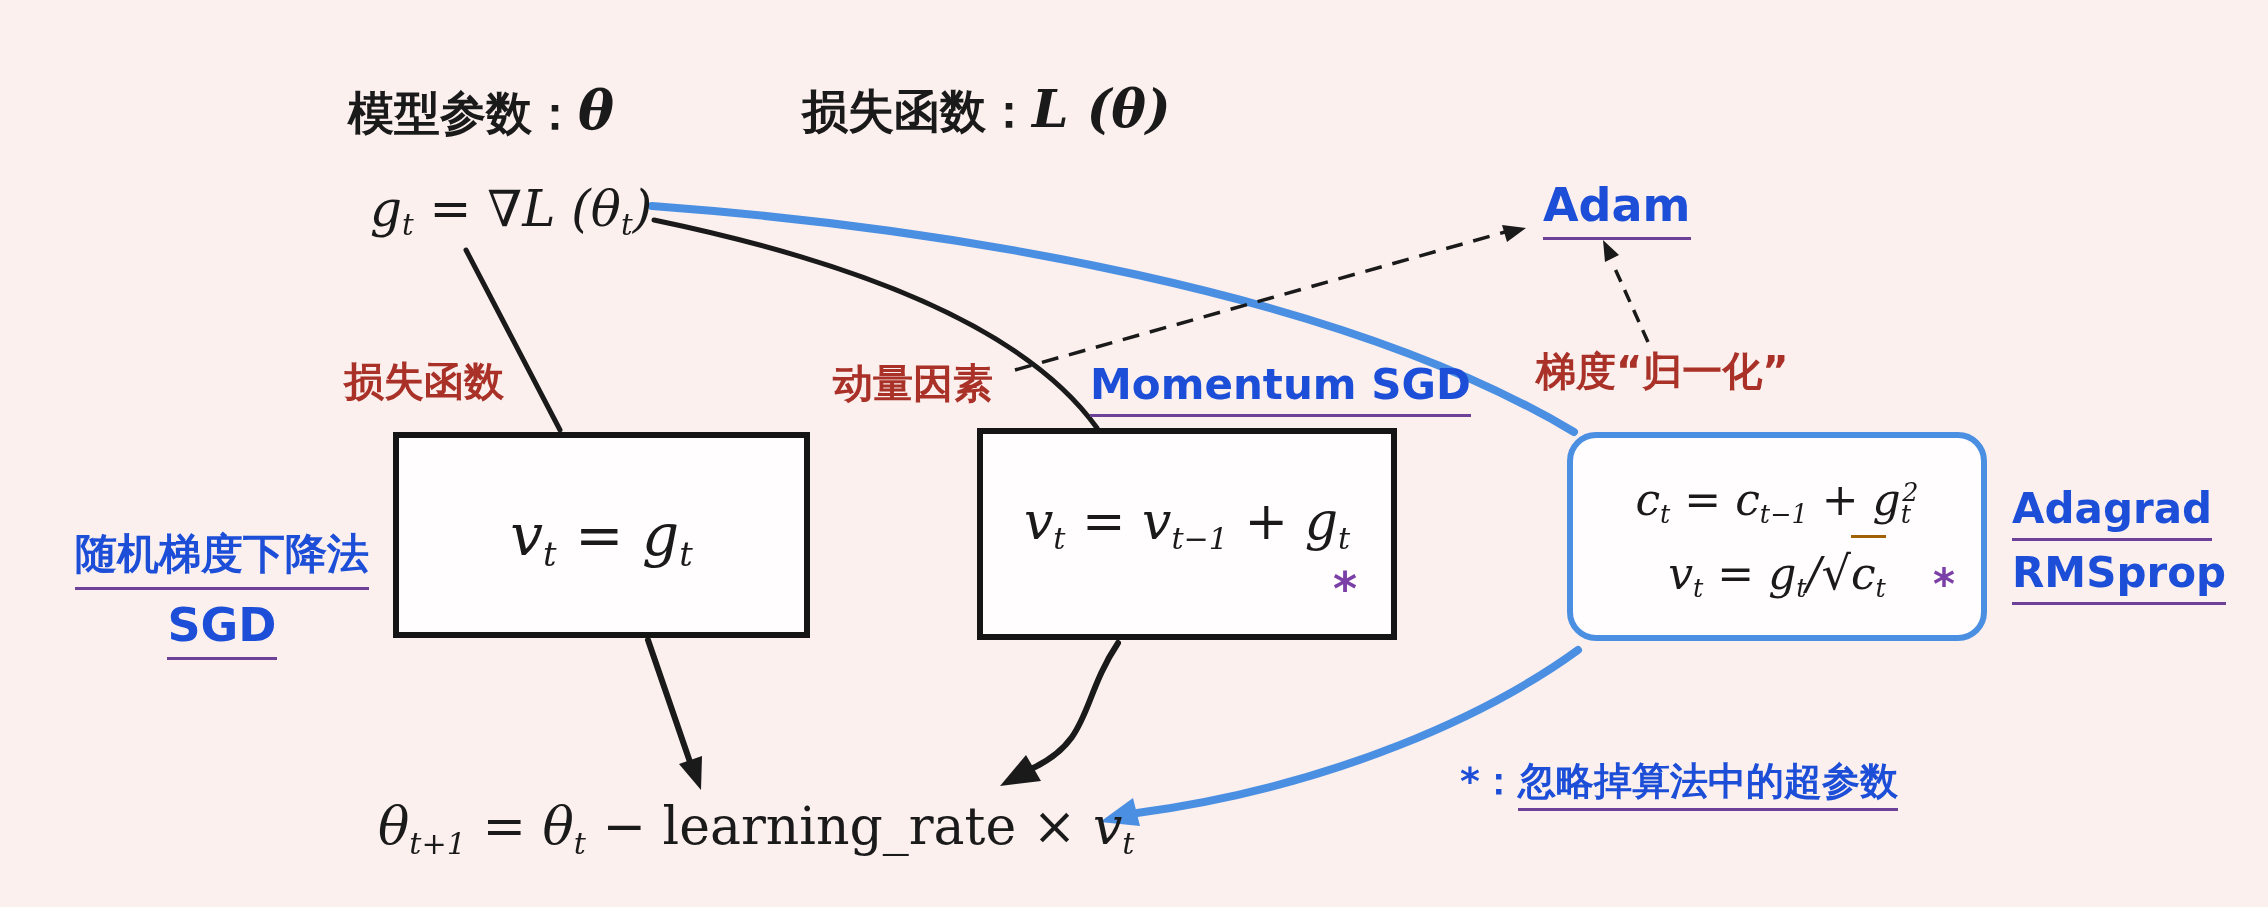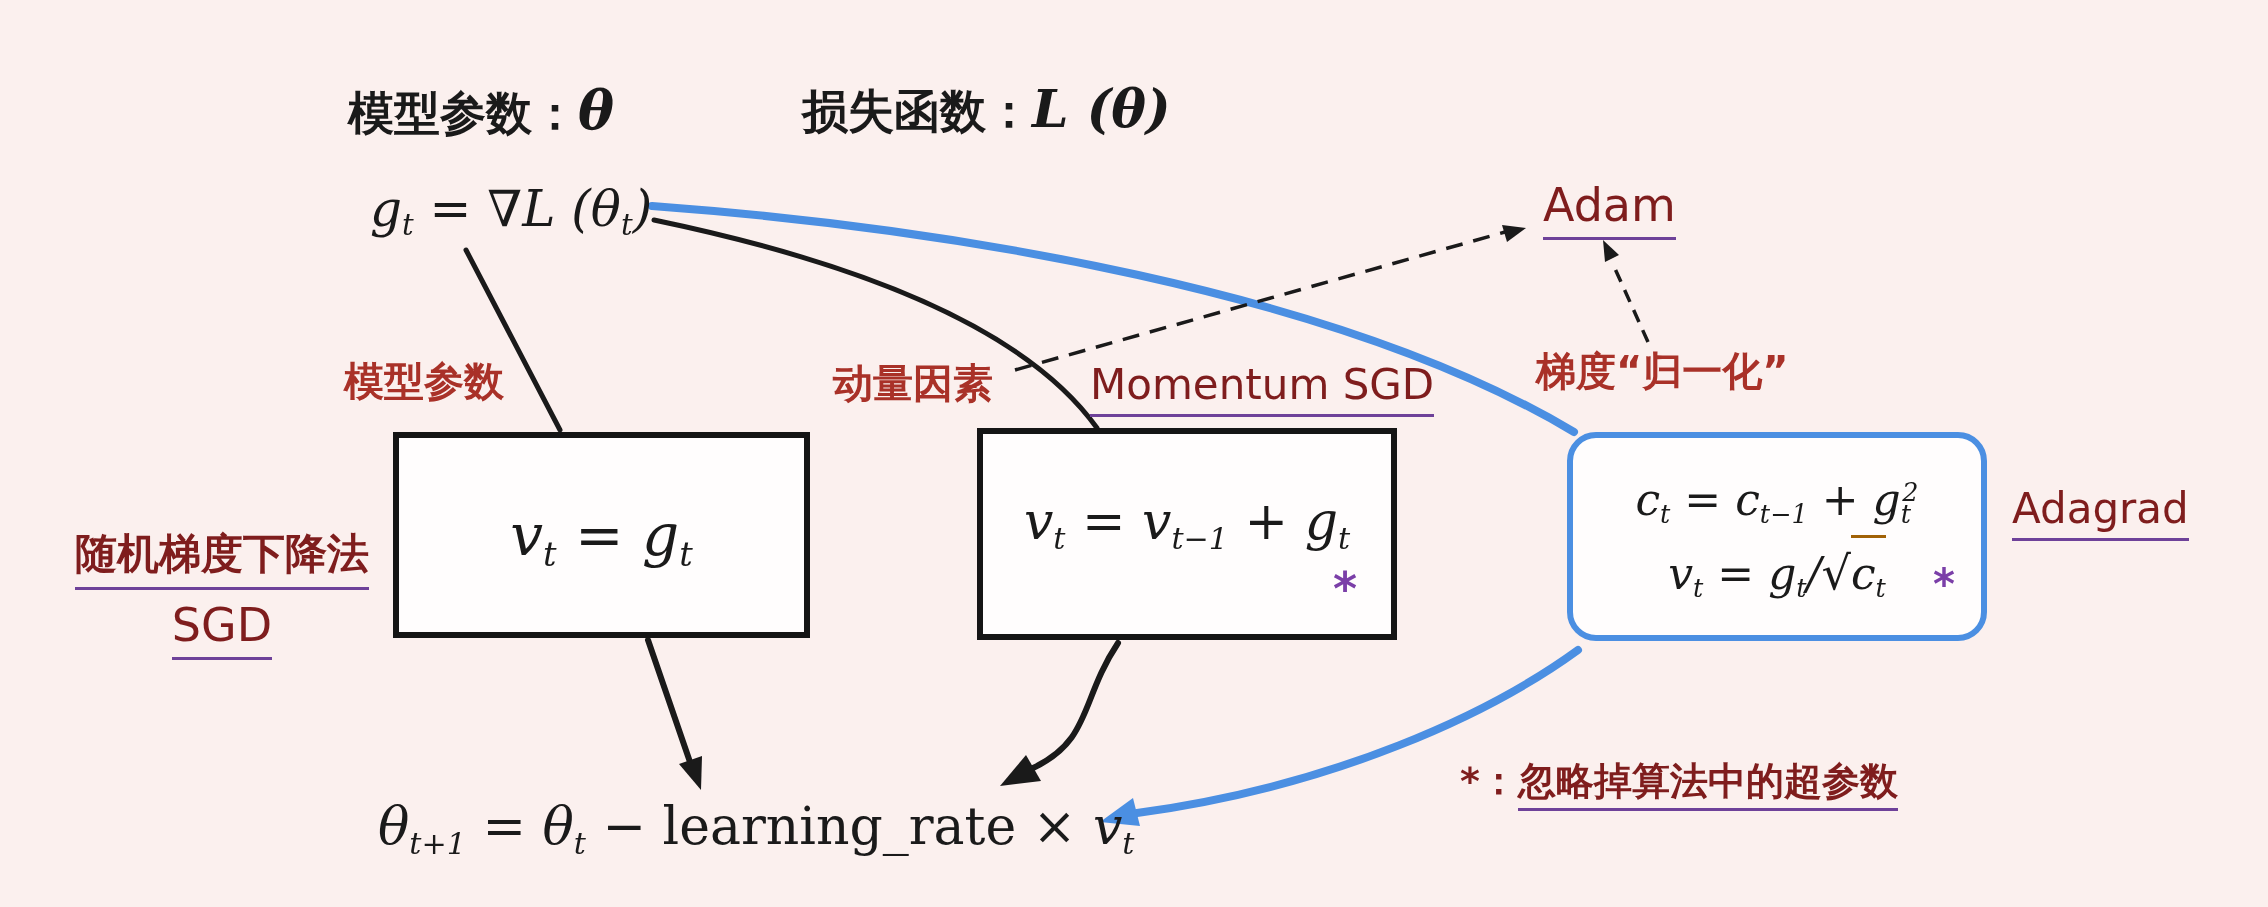--- a/index.html
+++ b/index.html
@@ -10,21 +10,21 @@
   .f{font-family:"DejaVu Serif",serif;font-style:italic;}
   .f sub{font-size:0.58em;line-height:0;vertical-align:-0.32em;letter-spacing:0;}
   .f sup.sq{font-size:0.58em;line-height:0;vertical-align:0.52em;margin-left:-0.34em;font-style:italic;}
   .f .rm{font-style:normal;}
   .f .rad{font-style:normal;font-size:1.05em;}
   .f .radicand{display:inline-block;border-top:3px solid #a16207;padding-top:10px;}
   
   .zh{font-weight:600;}
   .zh-serif{font-family:"DejaVu Serif",serif;font-weight:600;margin-top:44px;}
   .red{color:#a93128;}
-  .purple{color:#7f1d1d;}
+  .purple{color:#1d4ed8;font-weight:bold;}
   .uline{border-bottom:3px solid #6e4199;padding-bottom:5px;}
   
   .node-box{position:absolute;background:#fffdfd;border:6px solid #151515;
             display:flex;align-items:center;justify-content:center;}
   .node-box.blue{border-color:#4b8fe2;border-radius:10px;flex-direction:column;gap:10px;}
   .star{position:absolute;color:#7b3fa8;font-family:"DejaVu Sans",sans-serif;font-weight:700;}
   svg.links{position:absolute;left:0;top:0;}
 </style>
 </head>
 <body>
@@ -61,21 +61,21 @@
   <div class="abs zh" style="left:786px;top:78px;font-size:46px;margin-left:16px;">
     <span>损失函数：</span><span class="f" style="font-size:52px;">L (θ)</span>
   </div>
 
   <div class="abs f" style="left:370px;top:180px;font-size:50px;">
     <span>g</span><sub>t</sub><span> = ∇L (θ</span><sub>t</sub><span>)</span>
   </div>
 
   <div class="abs purple uline" style="left:1543px;top:178px;font-size:46px;">Adam</div>
 
-  <div class="abs zh red" style="left:344px;top:354px;font-size:40px;">模型参数</div>
+  <div class="abs zh red" style="left:344px;top:354px;font-size:40px;">损失函数</div>
   <div class="abs zh red" style="left:833px;top:356px;font-size:40px;">动量因素</div>
   <div class="abs purple uline" style="left:1090px;top:360px;font-size:42px;">Momentum SGD</div>
 
   <div class="abs zh red" style="left:1536px;top:344px;font-size:40px;">梯度“归一化”</div>
 
   <div class="abs" style="left:66px;top:482px;width:312px;text-align:center;">
     <div class="zh-serif purple uline" style="font-size:42px;display:inline-block;">随机梯度下降法</div><br>
     <div class="purple uline" style="font-size:46px;display:inline-block;margin-top:8px;">SGD</div>
   </div>
 
@@ -96,20 +96,21 @@
     <div class="f" style="font-size:44px;">
       <span>c</span><sub>t</sub><span> = c</span><sub>t−1</sub><span> + g</span><sub>t</sub><sup class="sq">2</sup>
     </div>
     <div class="f" style="font-size:44px;">
       <span>v</span><sub>t</sub><span> = g</span><sub>t</sub><span>/</span><span class="rad">√</span><span class="radicand"><span>c</span><sub>t</sub></span>
     </div>
     <span class="star" style="right:26px;bottom:26px;font-size:42px;">*</span>
   </div>
 
   <div class="abs purple uline" style="left:2012px;top:484px;font-size:42px;">Adagrad</div>
+  <div class="abs purple uline" style="left:2012px;top:548px;font-size:42px;">RMSprop</div>
 
   <div class="abs f" style="left:378px;top:796px;font-size:52px;">
     <span>θ</span><sub>t+1</sub><span> = θ</span><sub>t</sub><span> − </span><span class="rm">learning_rate</span><span> × </span><span>v</span><sub>t</sub>
   </div>
 
   <div class="abs zh purple" style="left:1460px;top:756px;font-size:38px;">
     <span>*：</span><span class="uline">忽略掉算法中的超参数</span>
   </div>
 
 </div>

